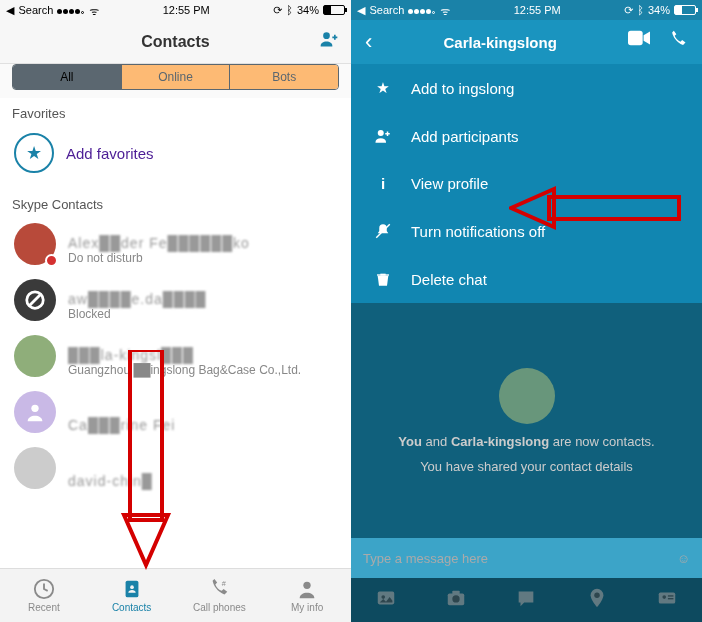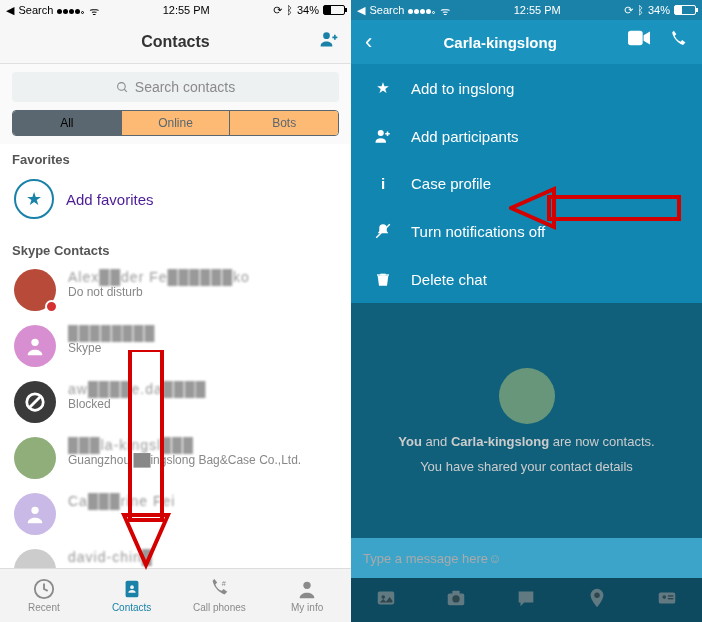--- a/index.html
+++ b/index.html
@@ -23,25 +23,25 @@
 .navtitle{font-weight:600;font-size:16px;color:#333}
 .addcontact{position:absolute;right:12px;color:#1a82a8;font-size:18px}
 .searchwrap{padding:8px 12px;background:#fafafa}
 .searchbox{background:#eef1f2;border-radius:4px;height:30px;display:flex;align-items:center;justify-content:center;color:#8a8a8a;font-size:14px;gap:6px}
 .segwrap{padding:0 12px 8px;background:#fafafa}
 .segctl{display:flex;border:1px solid #5b6770;border-radius:4px;overflow:hidden;height:26px}
 .seg{flex:1;display:flex;align-items:center;justify-content:center;font-size:12px;color:#5b6770;background:#fdba74;border-right:1px solid #5b6770}
 .seg:last-child{border-right:none}
 .seg.active{background:#5b6770;color:#000000}
 .list{flex:1;overflow:hidden;background:#fff}
-.section-h{padding:8px 12px 4px;font-size:13px;font-weight:700;color:#555}
+.section-h{padding:8px 12px 4px;font-size:13px;font-weight:400;color:#555}
 .addfav{display:flex;align-items:center;gap:12px;padding:8px 14px 16px}
 .favcircle{width:40px;height:40px;border:2px solid #1a82a8;border-radius:50%;display:flex;align-items:center;justify-content:center;color:#1a82a8;font-size:18px}
 .addfav-label{color:#4c1d95;font-size:15px}
-.crow{display:flex;align-items:flex-start;gap:12px;padding:7px 14px}
+.crow{display:flex;align-items:flex-end;gap:12px;padding:7px 14px}
 .avatar{width:42px;height:42px;border-radius:50%;flex:0 0 42px;display:flex;align-items:center;justify-content:center;position:relative}
 .avatar svg{width:22px;height:22px}
 .cname{font-size:14px;color:#222}
 .cstatus{font-size:12px;color:#888}
 .badge-dnd{position:absolute;right:-2px;bottom:-2px;width:13px;height:13px;border-radius:50%;background:#d53131;border:2px solid #fff}
 .tabbar{height:54px;background:#f3f3f3;border-top:1px solid #ddd;display:flex}
 .tab{flex:1;display:flex;flex-direction:column;align-items:center;justify-content:center;gap:2px;color:#8a8a8a;font-size:10px}
 .tab.active{color:#1a82a8}
 .tab svg{width:22px;height:22px}
 
@@ -51,21 +51,21 @@
 .phone2{background:#1a94bf}
 .nav2{height:44px;display:flex;align-items:center;justify-content:space-between;padding:0 14px;color:#fff;background:#1a94bf}
 .back{font-size:22px}
 .nav2title{font-weight:600;font-size:15px}
 .nav2icons{display:flex;gap:18px;font-size:18px}
 .menu{background:#1186b1}
 .mitem{display:flex;align-items:center;gap:18px;padding:15px 22px;color:#fff;font-size:15px}
 .mitem .micon{width:20px;display:flex;justify-content:center}
 .chatarea{flex:1;background:rgba(0,0,0,0.35);display:flex;flex-direction:column;align-items:center;justify-content:center;color:#ccc;font-size:13px;padding:20px;text-align:center;gap:10px}
 .chatav{width:56px;height:56px;border-radius:50%;background:#8fae7a;opacity:.7}
-.inputbar{height:40px;background:rgba(255,255,255,0.15);display:flex;align-items:center;padding:0 12px;color:#aaa;font-size:13px;justify-content:flex-start}
+.inputbar{height:40px;background:rgba(255,255,255,0.15);display:flex;align-items:center;padding:0 12px;color:#aaa;font-size:13px;justify-content:space-between}
 .bottombar{height:44px;background:rgba(0,0,0,0.5);display:flex;align-items:center;justify-content:space-around;color:#888}
 .bottombar svg{width:22px;height:22px;opacity:.6}
 .obsc{filter:blur(1px);color:#999;letter-spacing:1px}
 </style>
 </head>
 <body>
 
 <div class="phone">
   <div class="statusbar">
     <div class="sb-left">
@@ -89,29 +89,20 @@
     <span class="navtitle">Contacts</span>
     <span class="addcontact">
       <svg viewBox="0 0 24 24" width="20" height="20" fill="#1a82a8">
           <circle cx="9" cy="8" r="4"></circle>
           <path d="M2 20c0-3 3-5 7-5s7 2 7 5v1H2z"></path>
           <path d="M18 7h2v2h2v2h-2v2h-2v-2h-2V9h2z"></path>
         </svg>
     </span>
   </div>
 
-  <div class="searchwrap">
-      <div class="searchbox">
-    <svg width="13" height="13" viewBox="0 0 24 24" fill="none" stroke="#8a8a8a" stroke-width="2">
-          <circle cx="10" cy="10" r="7"></circle>
-          <line x1="20" y1="20" x2="15" y2="15"></line>
-        </svg>
-    <span>Search contacts</span>
-  </div>
-    </div>
 
   <div class="segwrap">
       <div class="segctl">
     <div class="seg active">All</div>
     <div class="seg">Online</div>
     <div class="seg">Bots</div>
   </div>
     </div>
 
   <div class="list">
@@ -122,32 +113,20 @@
     </div>
     <div class="section-h">Skype Contacts</div>
 
     <div class="crow">
       <div class="avatar" style="background:#b84a3a">
           <span class="badge-dnd"></span>
         </div>
       <div>
           <div class="cname obsc">Alex██der Fe██████ko</div>
           <div class="cstatus">Do not disturb</div>
-        </div>
-    </div>
-    <div class="crow">
-      <div class="avatar" style="background:#d88fd1">
-          <svg viewBox="0 0 24 24" fill="#fff">
-            <circle cx="12" cy="8" r="4"></circle>
-            <path d="M4 22c0-4 4-6 8-6s8 2 8 6z"></path>
-          </svg>
-        </div>
-      <div>
-          <div class="cname obsc">████████</div>
-          <div class="cstatus">Skype</div>
         </div>
     </div>
     <div class="crow">
       <div class="avatar" style="background:#3a3a3a">
           <svg viewBox="0 0 24 24" fill="none" stroke="#fff" stroke-width="3">
             <circle cx="12" cy="12" r="9"></circle>
             <line x1="6" y1="18" x2="18" y2="6"></line>
           </svg>
         </div>
       <div>
@@ -259,21 +238,21 @@
             <path d="M2 20c0-3 3-5 7-5s7 2 7 5v1H2z"></path>
             <path d="M17 6h2v2h2v2h-2v2h-2v-2h-2V8h2z"></path>
           </svg>
         </span>
         <span>Add participants</span>
       </div>
     <div class="mitem">
         <span class="micon">
           <b>i</b>
         </span>
-        <span>Case profile</span>
+        <span>View profile</span>
       </div>
     <div class="mitem">
         <span class="micon">
           <svg width="18" height="18" viewBox="0 0 24 24" fill="#fff">
             <path d="M12 3a5 5 0 00-5 5v4l-2 3h14l-2-3V8a5 5 0 00-5-5z"></path>
             <line x1="3" y1="21" x2="21" y2="3" stroke="#fff" stroke-width="2"></line>
           </svg>
         </span>
         <span>Turn notifications off</span>
       </div>

